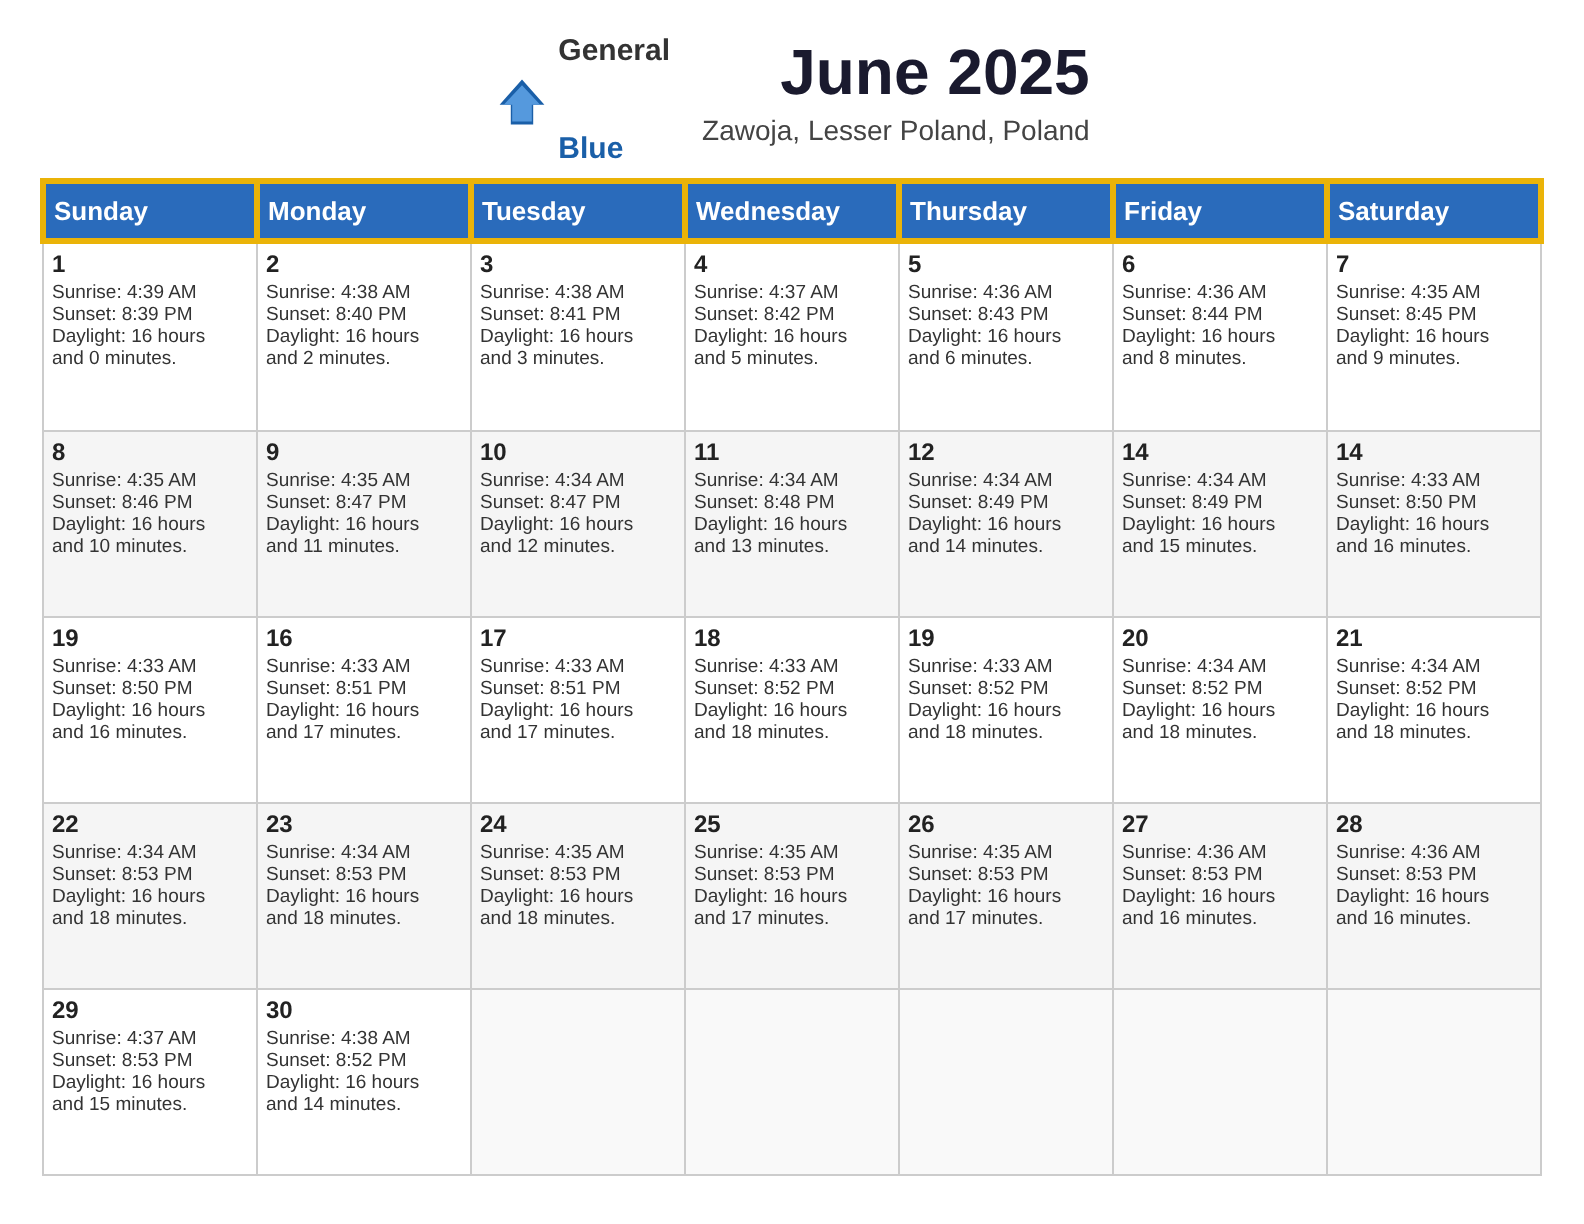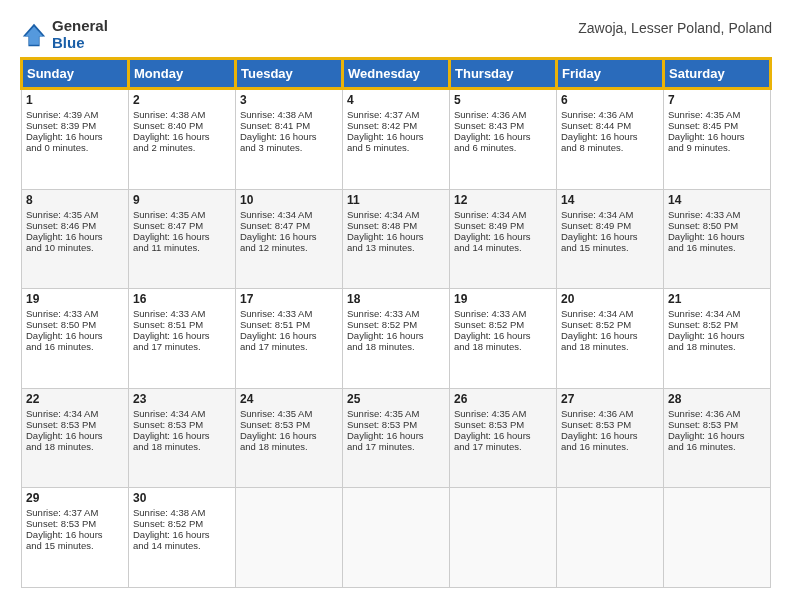--- a/index.html
+++ b/index.html
@@ -9,20 +9,21 @@
       font-family: Arial, sans-serif;
       background: #fff;
       overflow: hidden;
     }
     .page {
       width: 792px;
       height: 612px;
       padding: 18px 20px 24px 20px;
       display: flex;
       flex-direction: column;
+      align-items: center;
     }
     .header {
       display: flex;
       align-items: flex-start;
       justify-content: space-between;
       margin-bottom: 6px;
     }
     .logo {
       display: flex;
       align-items: center;
@@ -35,20 +36,21 @@
     }
     .logo-general {
       font-size: 15px;
       font-weight: bold;
       color: #333;
     }
     .logo-blue {
       font-size: 15px;
       font-weight: bold;
       color: #1a5fa8;
+      margin-top: 32px;
     }
     .logo-icon {
       width: 28px;
       height: 28px;
     }
     .title-block {
       text-align: right;
     }
     .main-title {
       font-size: 32px;
@@ -112,20 +114,21 @@
       <svg class="logo-icon" viewBox="0 0 40 40" xmlns="http://www.w3.org/2000/svg">
         <polygon points="20,4 36,22 28,22 28,36 12,36 12,22 4,22" fill="#1a5fa8"></polygon>
         <polygon points="20,8 33,22 27,22 27,34 13,34 13,22 7,22" fill="#5599dd"></polygon>
       </svg>
       <div class="logo-text">
         <span class="logo-general">General</span>
         <span class="logo-blue">Blue</span>
       </div>
     </div>
     <div class="title-block">
+      <div class="main-title">June 2025</div>
       <div class="subtitle">Zawoja, Lesser Poland, Poland</div>
     </div>
   </div>
 
   <table class="calendar">
     <thead>
       <tr>
       <th>Sunday</th>
           <th>Monday</th>
           <th>Tuesday</th>

